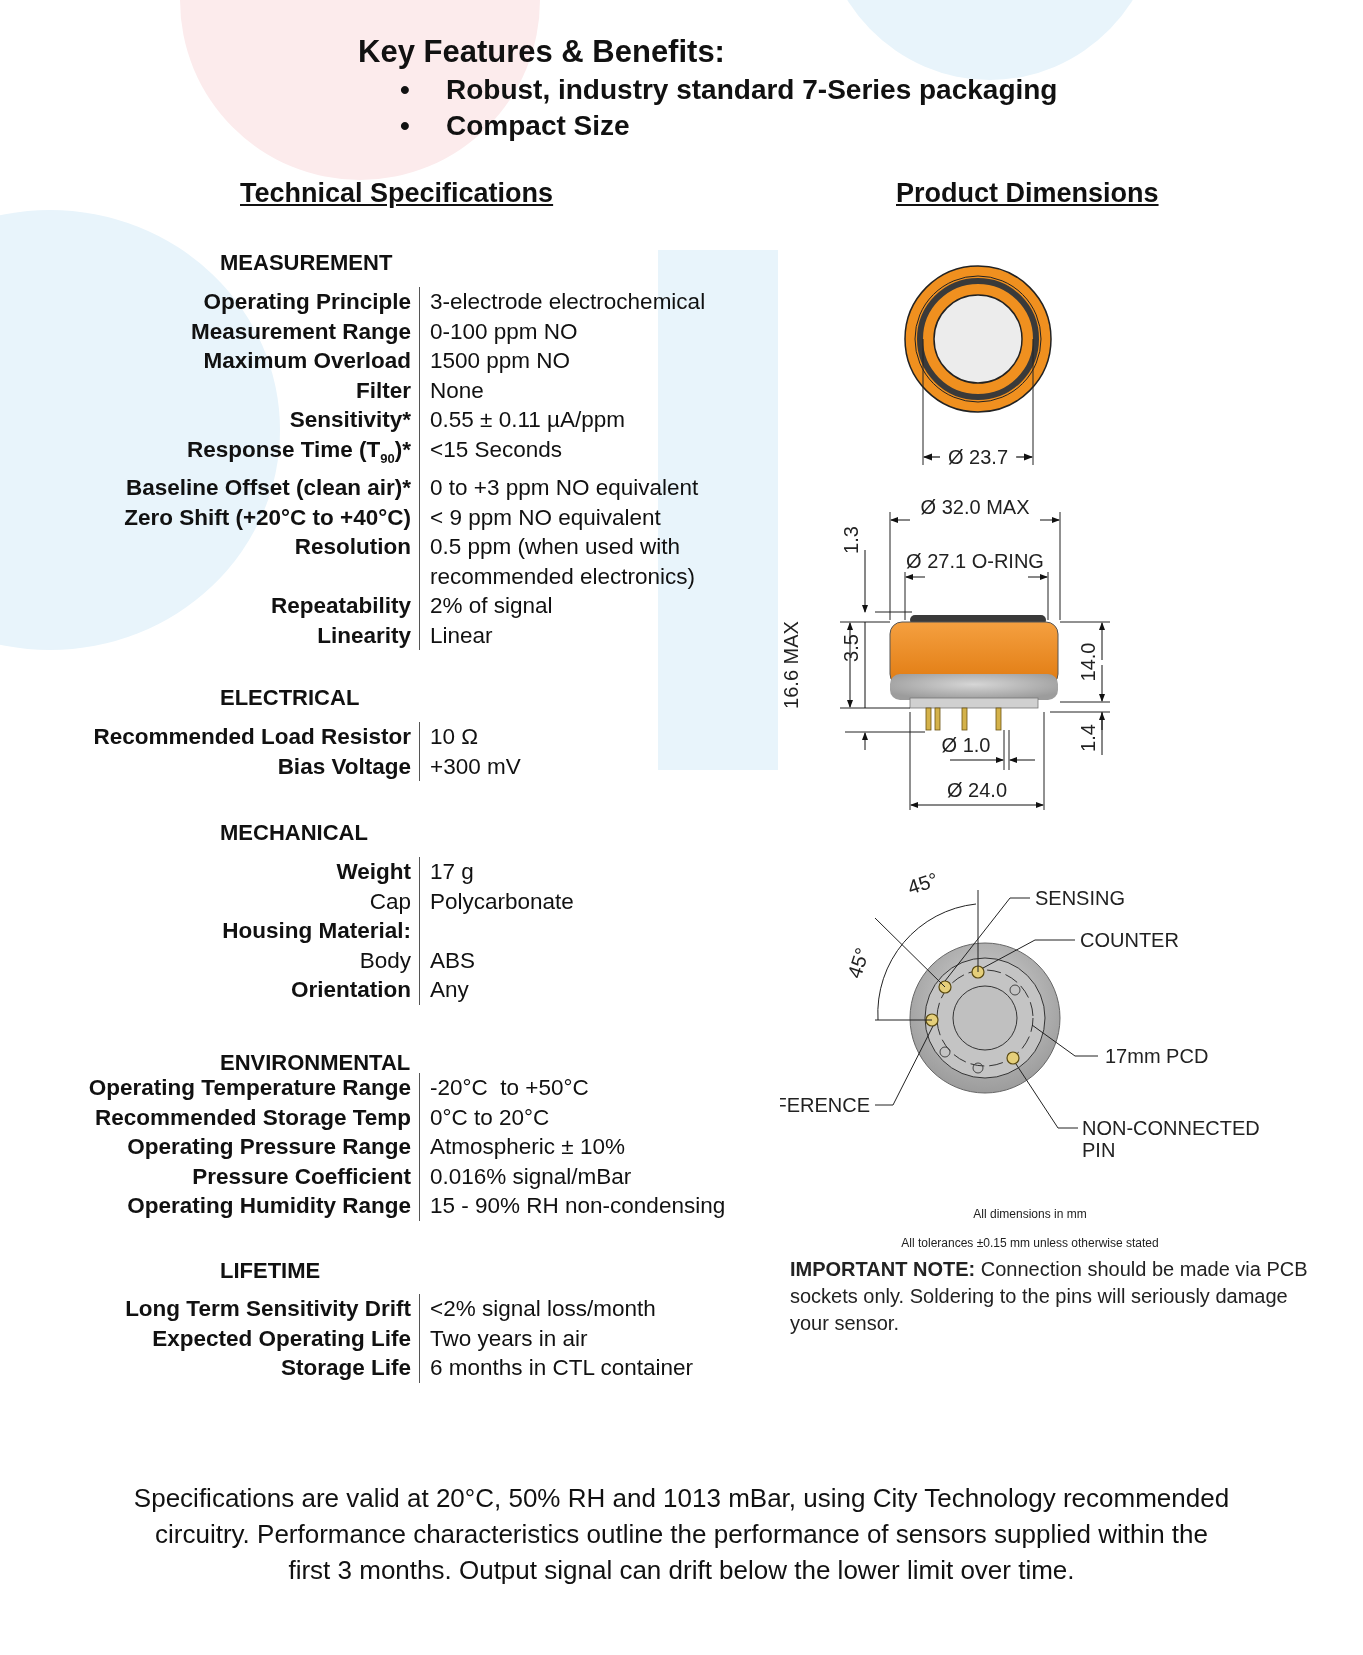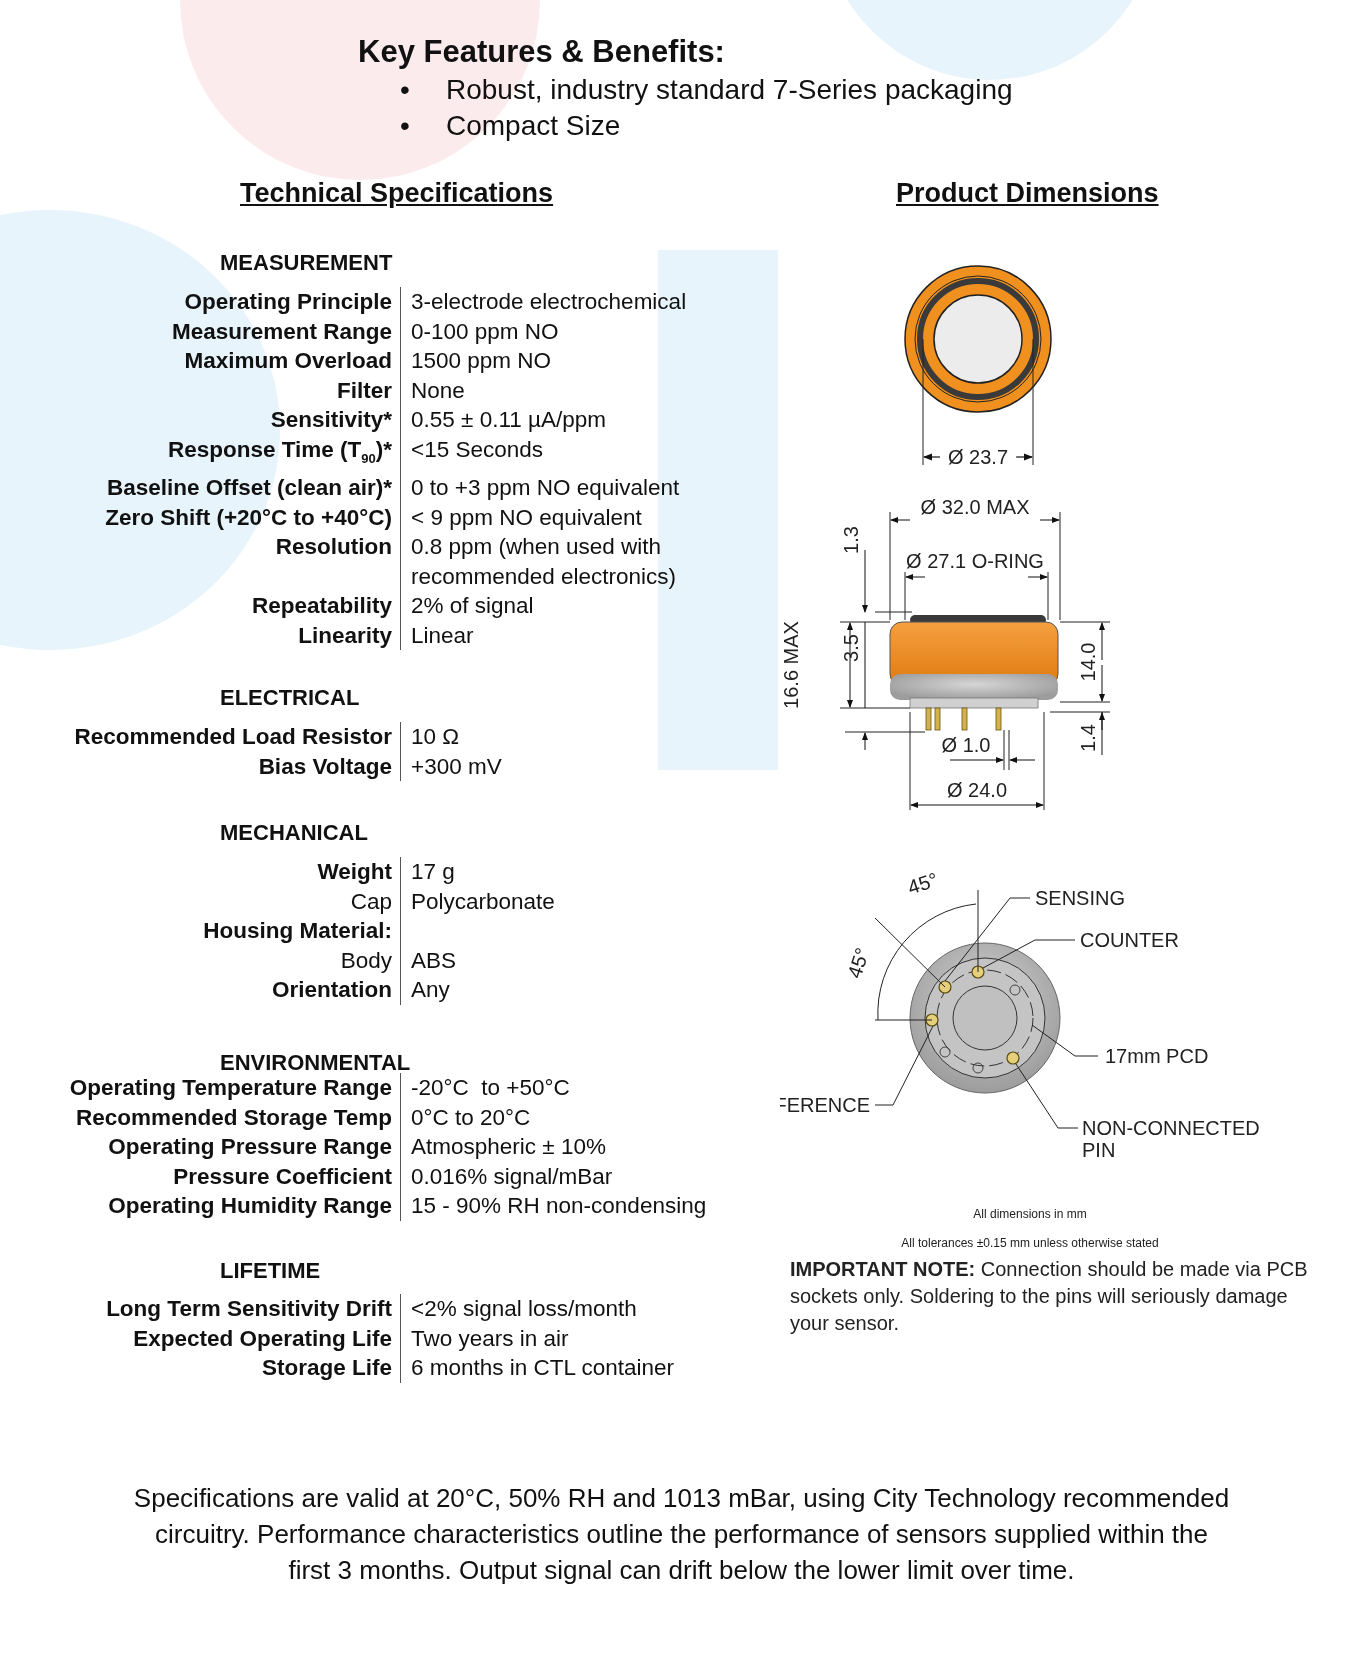--- a/index.html
+++ b/index.html
@@ -9,30 +9,30 @@
     font-family: "Liberation Sans", sans-serif;
   }
   .bg { position: absolute; z-index: 0; pointer-events: none; }
   .bg-pink { left: 180px; top: -180px; width: 360px; height: 360px; border-radius: 50%; background: #fcebec; }
   .bg-blue1 { left: 820px; top: -270px; width: 340px; height: 350px; border-radius: 50%; background: #e8f4fb; }
   .bg-blue2 { left: -180px; top: 210px; width: 460px; height: 440px; border-radius: 50%; background: #e8f4fb; }
   .bg-blue4 { left: 658px; top: 250px; width: 120px; height: 520px; background: #e8f4fb; }
   .content { position: absolute; z-index: 1; }
 
   .kf-title { left: 358px; top: 34px; font-size: 31px; font-weight: bold; }
-  .kf-list { left: 400px; top: 72px; margin: 0; padding: 0; list-style: none; font-size: 28px; font-weight: normal; }
+  .kf-list { left: 400px; top: 72px; margin: 0; padding: 0; list-style: none; font-size: 28px; font-weight: bold; }
   .kf-list li { height: 36px; line-height: 36px; position: relative; padding-left: 46px; }
   .kf-list li::before { content: "\2022"; position: absolute; left: 0; }
 
   .sec-title { font-size: 27px; font-weight: bold; text-decoration: underline; }
   .tech-title { left: 240px; top: 178px; }
   .dim-title { left: 896px; top: 178px; }
 
   .group-h { position: absolute; font-size: 22px; font-weight: bold; text-align: left; width: 360px; }
-  .spec { position: absolute; font-size: 22.5px; line-height: 29.5px; }
+  .spec { position: absolute; font-size: 22.5px; line-height: 29.5px; padding-left: 19px; }
   .row { display: flex; }
   .lbl { width: 400px; text-align: right; padding-right: 8px; font-weight: bold; box-sizing: border-box; }
   .lbl.sub { font-weight: normal; }
   .val { padding-left: 10px; border-left: 1.5px solid #555; white-space: pre; }
   .sub90 { font-size: 13px; vertical-align: -6px; }
 
   .dim-svg { position: absolute; left: 780px; top: 250px; }
   .dim-text { font-family: "Liberation Sans", sans-serif; fill: #222; }
 
   .notes { position: absolute; left: 790px; top: 1200px; width: 480px; text-align: center; font-size: 12px; color: #222; line-height: 29px; }
@@ -88,21 +88,21 @@
       <div class="row">
         <div class="lbl">Baseline Offset (clean air)*</div>
         <div class="val">0 to +3 ppm NO equivalent</div>
       </div>
       <div class="row">
         <div class="lbl">Zero Shift (+20°C to +40°C)</div>
         <div class="val">&lt; 9 ppm NO equivalent</div>
       </div>
       <div class="row">
         <div class="lbl">Resolution</div>
-        <div class="val">0.8 ppm (when used with
+        <div class="val">0.5 ppm (when used with
 recommended electronics)</div>
       </div>
       <div class="row">
         <div class="lbl">Repeatability</div>
         <div class="val">2% of signal</div>
       </div>
       <div class="row">
         <div class="lbl">Linearity</div>
         <div class="val">Linear</div>
       </div>

